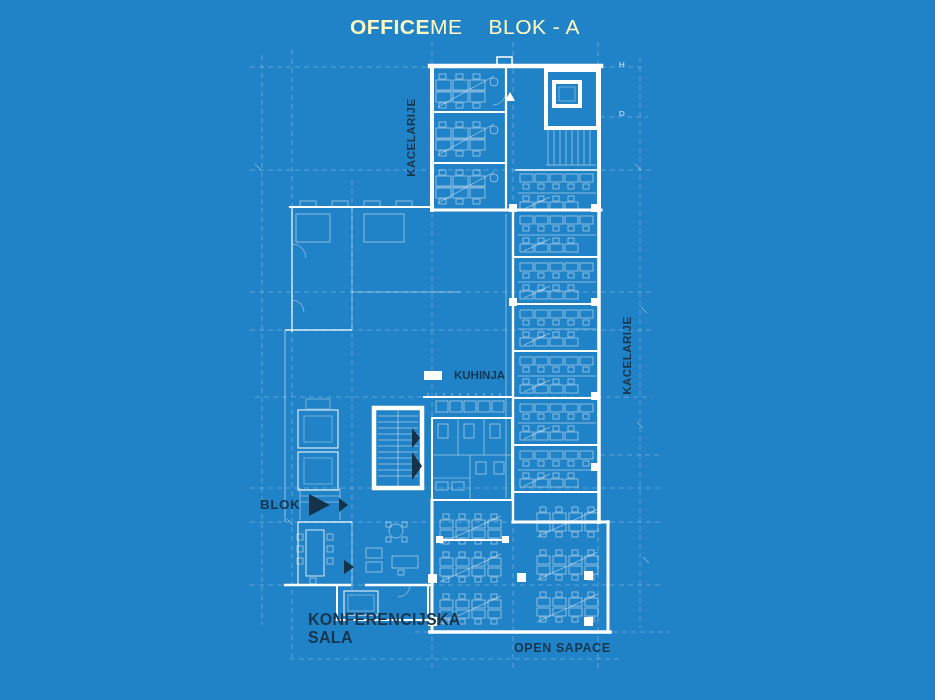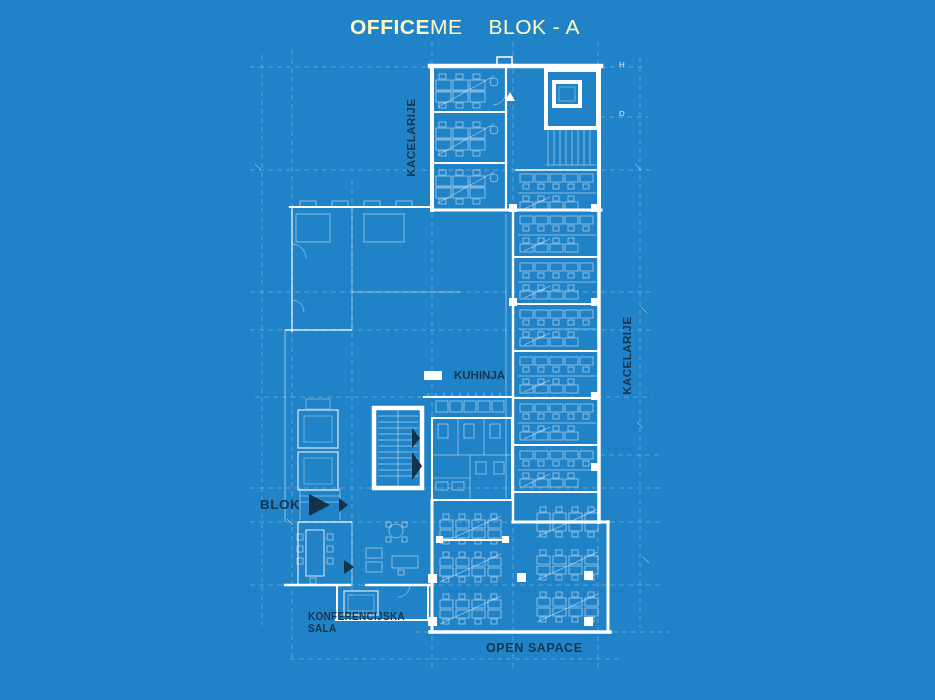--- a/index.html
+++ b/index.html
@@ -23,21 +23,21 @@
   .title .bold{font-weight:700;}
   .title .lite{font-weight:400;}
   .title .blk{font-weight:400;margin-left:26px;}
   .vert{transform:rotate(-90deg);transform-origin:center center;width:96px;text-align:center;font-size:11.5px;letter-spacing:0.5px;}
   .kuh{display:flex;align-items:center;gap:12px;font-size:11.5px;}
   .kuh .swatch{display:inline-block;width:18px;height:9px;background:#ffffff;}
   .ulazrow{display:flex;align-items:center;gap:9px;}
   .ulaz-txt{font-size:13.5px;letter-spacing:0.5px;}
   .tri-big{width:0;height:0;border-left:21px solid #14324a;border-top:11px solid transparent;border-bottom:11px solid transparent;}
   .tri-sm{width:0;height:0;border-left:9px solid #14324a;border-top:7px solid transparent;border-bottom:7px solid transparent;}
-  .konf{font-size:10px;white-space:pre-line;letter-spacing:0.3px;}
+  .konf{font-size:16px;white-space:pre-line;letter-spacing:0.3px;}
   .open{font-size:12.5px;letter-spacing:0.6px;}
   .gridletter{position:absolute;color:rgba(255,255,255,0.85);font-size:8px;font-weight:400;}
 </style>
 </head>
 <body>
 
 <div class="stage">
 
   <svg width="935" height="700" viewBox="0 0 935 700">
     <defs>
@@ -370,18 +370,18 @@
 
   <div class="lbl ulazrow" style="left:260px;top:494px;">
     <span class="ulaz-txt">BLOK</span>
     <span class="tri-big"></span>
     <span class="tri-sm"></span>
   </div>
 
   <div class="lbl konf" style="left:308px;top:611px;">KONFERENCIJSKA
 SALA</div>
 
-  <div class="lbl open" style="left:486px;top:641px;">OPEN SAPACE</div>
+  <div class="lbl open" style="left:514px;top:641px;">OPEN SAPACE</div>
 
   <span class="gridletter" style="left:619px;top:60px;">H</span>
   <span class="gridletter" style="left:619px;top:109px;">D</span>
 
 </div>
 
 </body></html>

